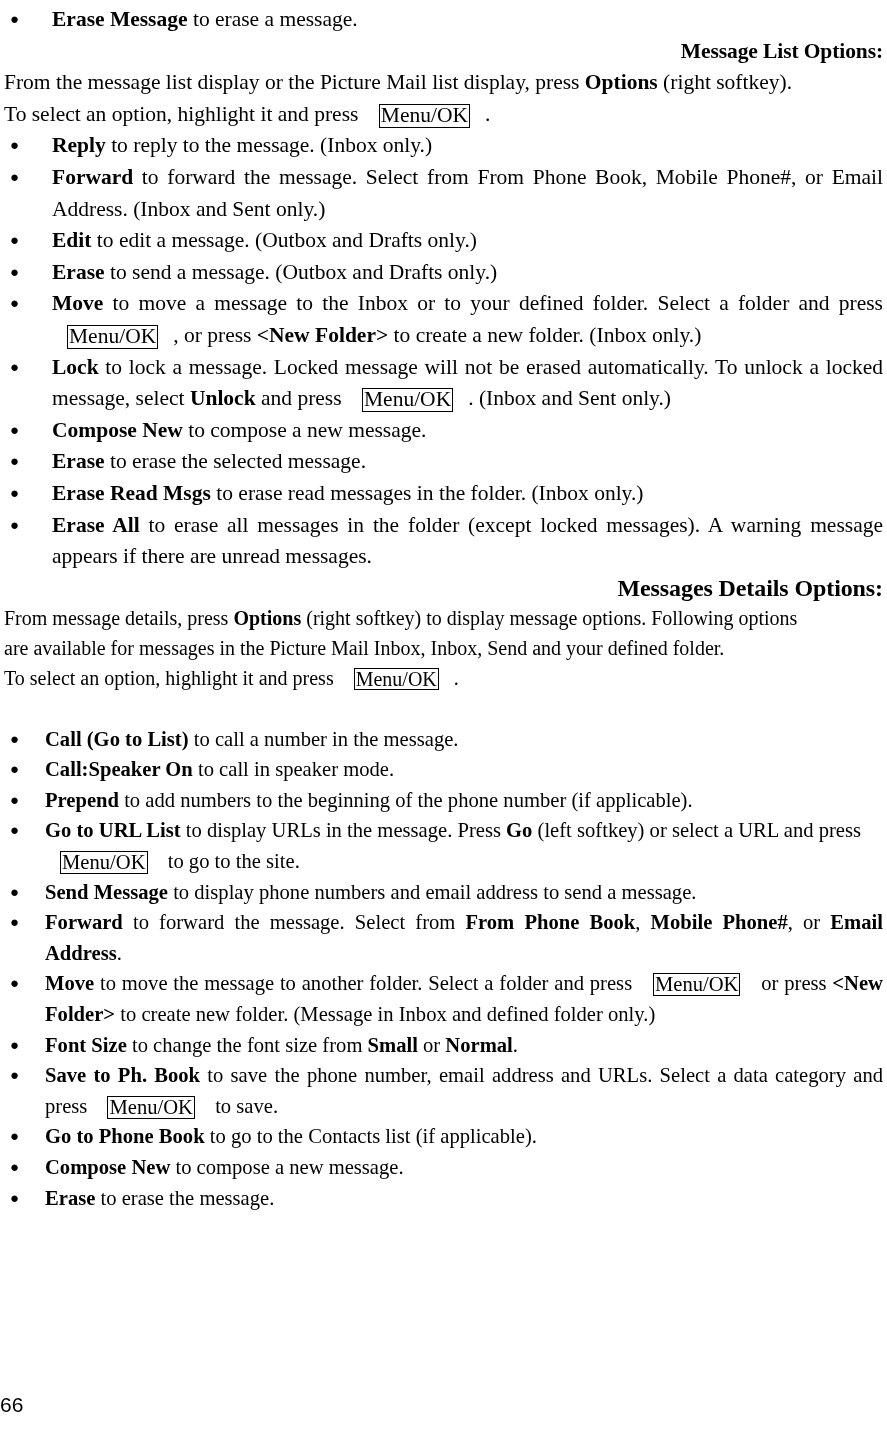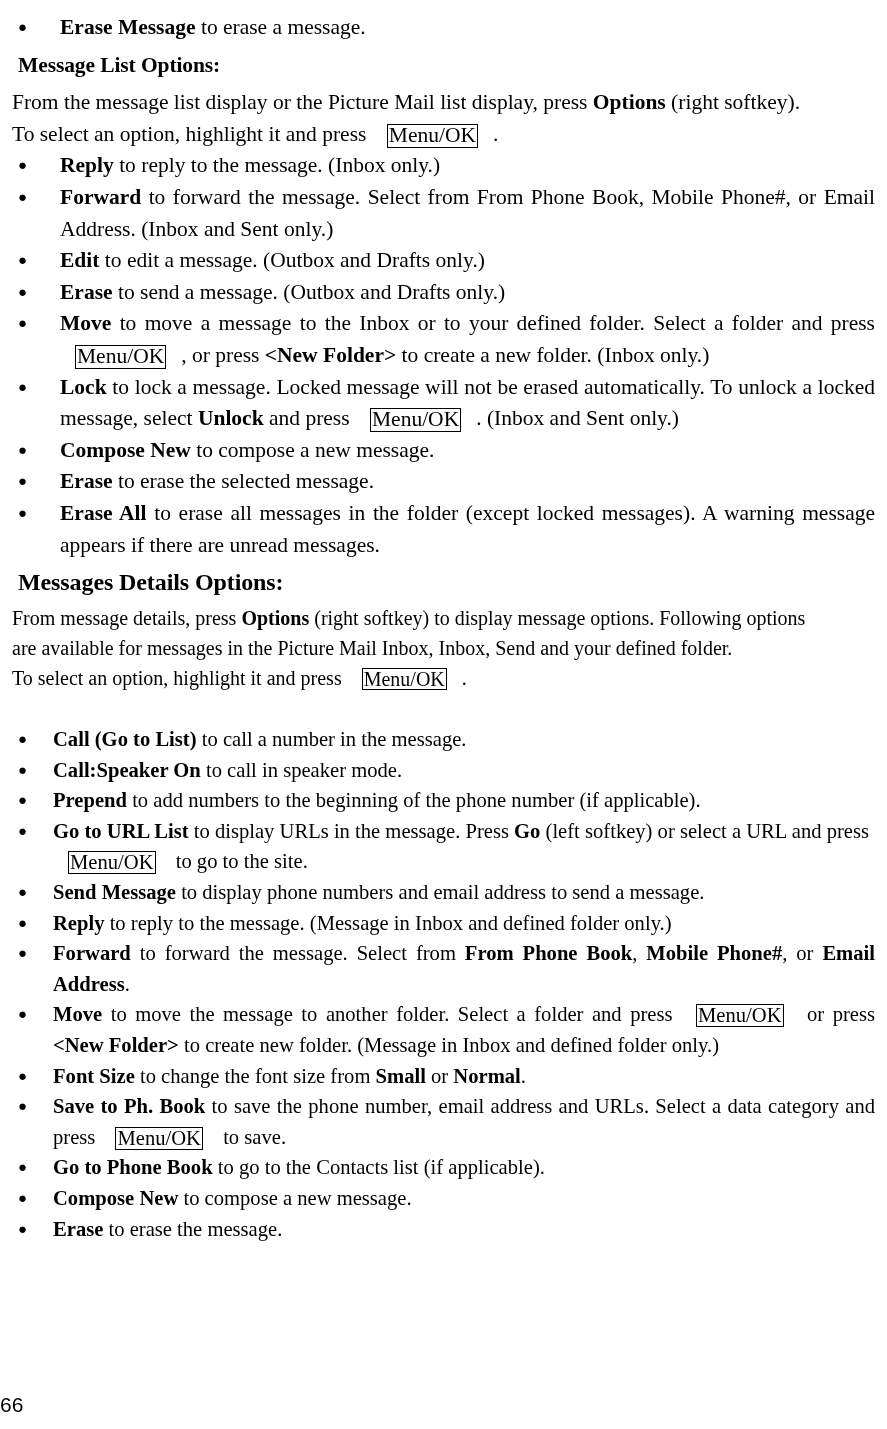--- a/index.html
+++ b/index.html
@@ -14,42 +14,43 @@
     font-family: "Liberation Serif", "DejaVu Serif", serif;
     color: #000000;
     overflow: hidden;
   }
 
   .page {
     position: relative;
     width: 887px;
     height: 1429px;
     box-sizing: border-box;
-    padding: 12px;
+    padding: 4px;
   }
 
   
   .para {
     font-size: 21.5px;
     line-height: 31.6px;
     text-align: left;
     margin: 0;
     padding: 0 2px 0 0;
   }
   .para.small {
     font-size: 20px;
     line-height: 30px;
   }
 
   .heading {
     font-weight: bold;
     font-size: 21.5px;
     line-height: 31.6px;
-    margin: 6px;
+    margin: 0;
     letter-spacing: -0.1px;
+    text-align: right;
   }
   .heading.small {
     font-size: 24px;
     line-height: 30px;
   }
 
   
   ul.bullets {
     list-style: none;
     margin: 0;
@@ -140,20 +141,21 @@
       <li class="nj indent-wide"><b>Erase</b><span> to send a message. (Outbox and Drafts only.)</span></li>
 
       <li class="indent-wide"><b>Move</b><span> to move a message to the Inbox or to your defined folder. Select a folder and press </span><span class="key">Menu/OK</span><span>, or press </span><b>&lt;New Folder&gt;</b><span> to create a new folder. (Inbox only.)</span></li>
 
       <li class="indent-wide"><b>Lock</b><span> to lock a message. Locked message will not be erased automatically. To unlock a locked message, select </span><b>Unlock</b><span> and press </span><span class="key">Menu/OK</span><span>. (Inbox and Sent only.)</span></li>
 
       <li class="nj indent-wide"><b>Compose New</b><span> to compose a new message.</span></li>
 
       <li class="nj indent-wide"><b>Erase</b><span> to erase the selected message.</span></li>
 
+      <li class="nj indent-wide"><b>Erase Read Msgs</b><span> to erase read messages in the folder. (Inbox only.)</span></li>
 
       <li class="indent-wide"><b>Erase All</b><span> to erase all messages in the folder (except locked messages). A warning message appears if there are unread messages.</span></li>
 
     </ul>
   </div>
 
   <div class="sec">
 
     <div class="heading small">Messages Details Options:</div>
 
@@ -170,21 +172,20 @@
       <li class="nj"><b>Call (Go to List)</b><span> to call a number in the message.</span></li>
 
       <li class="nj"><b>Call:Speaker On</b><span> to call in speaker mode.</span></li>
 
       <li class="nj"><b>Prepend</b><span> to add numbers to the beginning of the phone number (if applicable).</span></li>
 
       <li class="nj"><b>Go to URL List</b><span> to display URLs in the message. Press </span><b>Go</b><span> (left softkey) or select a URL and press </span><span class="key">Menu/OK</span><span> to go to the site.</span></li>
 
       <li class="nj"><b>Send Message</b><span> to display phone numbers and email address to send a message.</span></li>
 
-      <li class="nj"><b>Reply</b><span> to reply to the message. (Message in Inbox and defined folder only.)</span></li>
 
       <li><b>Forward</b><span> to forward the message. Select from </span><b>From Phone Book</b><span>, </span><b>Mobile Phone#</b><span>, or </span><b>Email Address</b><span>.</span></li>
 
       <li><b>Move</b><span> to move the message to another folder. Select a folder and press </span><span class="key">Menu/OK</span><span> or press </span><b>&lt;New Folder&gt;</b><span> to create new folder. (Message in Inbox and defined folder only.)</span></li>
 
 
       <li class="nj"><b>Font Size</b><span> to change the font size from </span><b>Small</b><span> or </span><b>Normal</b><span>.</span></li>
 
       <li><b>Save to Ph. Book</b><span> to save the phone number, email address and URLs. Select a data category and press </span><span class="key">Menu/OK</span><span> to save.</span></li>
 

